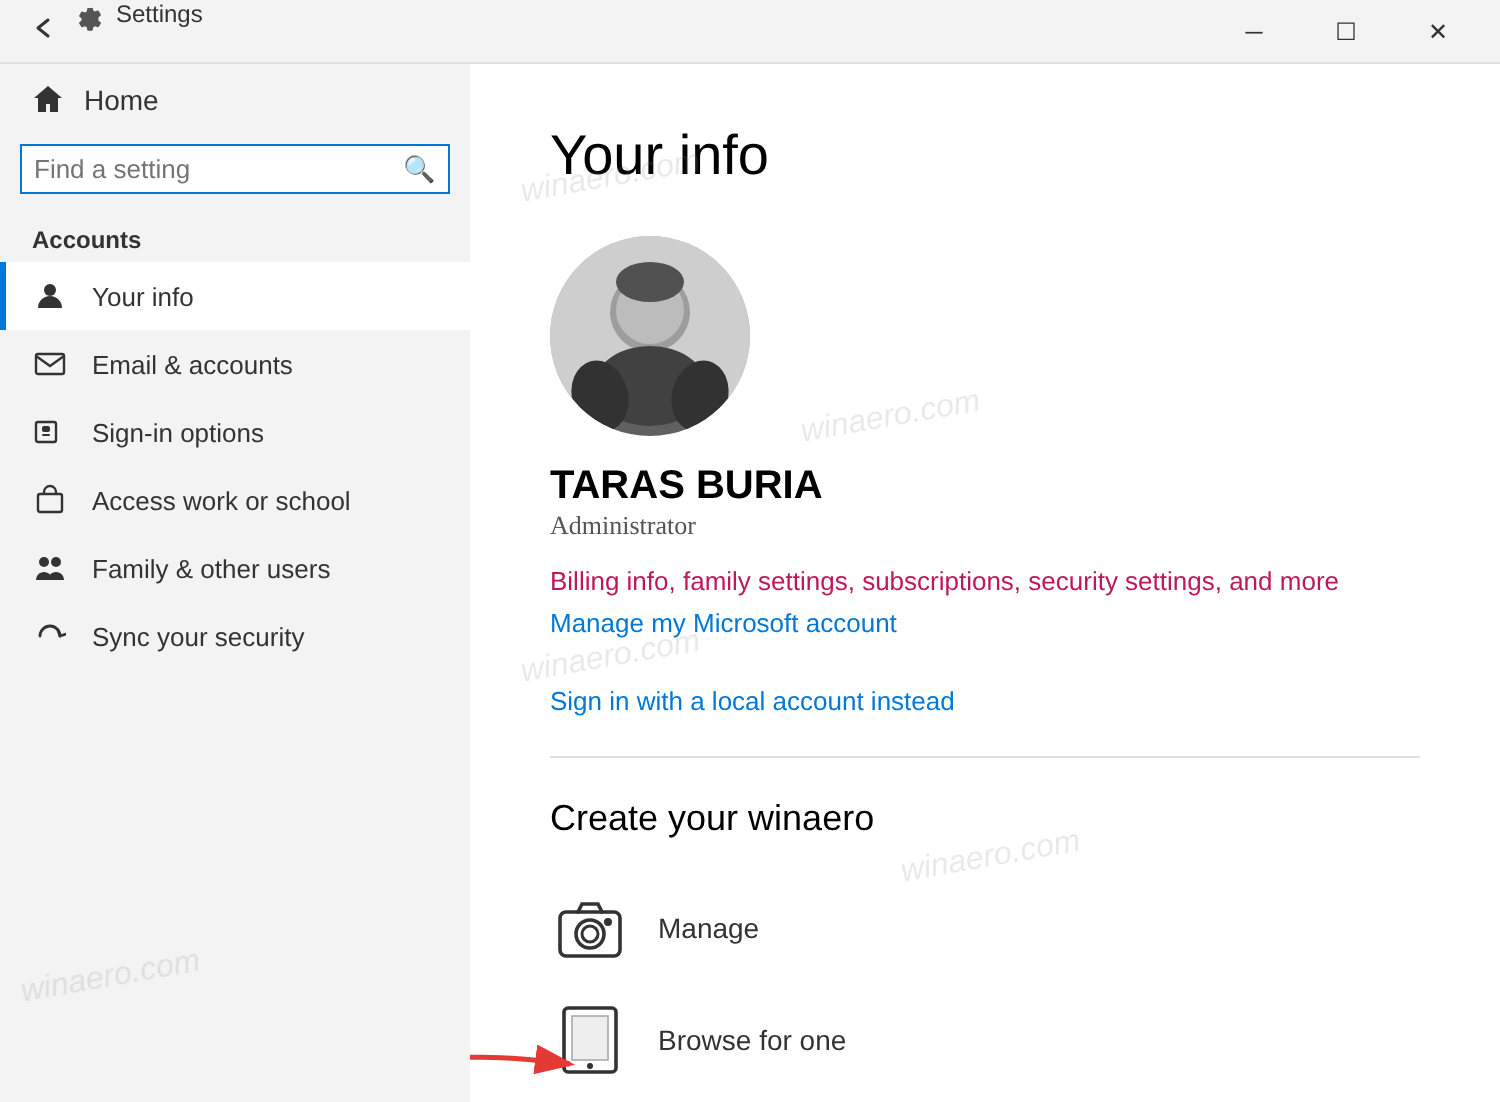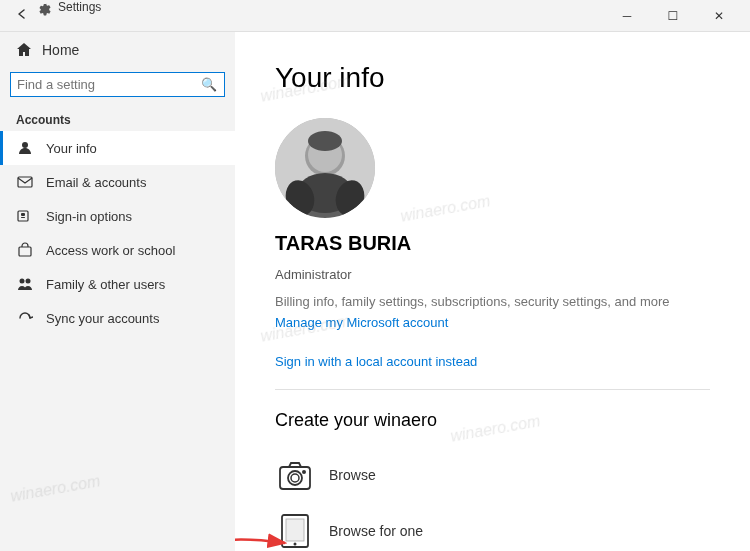--- a/index.html
+++ b/index.html
@@ -168,32 +168,33 @@
       background: #ccc;
       display: flex;
       align-items: center;
       justify-content: center;
     }
 
     .user-name {
       font-size: 20px;
       font-weight: 700;
       color: #000;
-      margin-bottom: 12px;
+      margin-bottom: 0;
     }
 
     .user-role {
       font-size: 13px;
       color: #555;
       margin-bottom: 12px;
+      font-family: Liberation Serif, serif;
     }
 
     .billing-text {
       font-size: 13px;
-      color: #737373;
+      color: #be185d;
       margin-bottom: 6px;
       max-width: 420px;
     }
 
     .link-primary {
       color: #0078d7;
       cursor: pointer;
       font-size: 13px;
       text-decoration: none;
       display: block;
@@ -341,21 +342,21 @@
       <span>Family &amp; other users</span>
     </div>
 
     <div class="sidebar-item">
       <div class="sidebar-item-icon">
         <svg width="16" height="16" viewBox="0 0 16 16" fill="none" stroke="#333" stroke-width="1.4">
           <path d="M13 8A5 5 0 103 8" stroke-linecap="round"></path>
           <polyline points="12,5 13,8 16,7" stroke-linecap="round" stroke-linejoin="round"></polyline>
         </svg>
       </div>
-      <span>Sync your accounts</span>
+      <span>Sync your security</span>
     </div>
 
   </div>
 
   <div class="main-content">
 
     <h1 class="page-title">Your info</h1>
 
     <div class="profile-section">
 
@@ -405,21 +406,21 @@
     <div class="picture-option">
       <div class="picture-option-icon">
         <svg width="36" height="36" viewBox="0 0 36 36" fill="none">
           <rect x="3" y="10" width="30" height="22" rx="3" stroke="#333" stroke-width="1.8"></rect>
           <circle cx="18" cy="21" r="7" stroke="#333" stroke-width="1.8"></circle>
           <circle cx="18" cy="21" r="4" stroke="#333" stroke-width="1.5"></circle>
           <path d="M12 10l2-4h8l2 4" stroke="#333" stroke-width="1.8" stroke-linecap="round"></path>
           <circle cx="27" cy="15" r="2" fill="#333"></circle>
         </svg>
       </div>
-      <span class="picture-option-label">Browse</span>
+      <span class="picture-option-label">Manage</span>
     </div>
 
     <div style="display:flex; align-items:center; gap:0; position:relative;">
 
       <div style="position:relative; display:flex; align-items:center;">
         <svg width="120" height="50" viewBox="0 0 120 50" style="position:absolute; left:-90px; top:-10px;">
           <defs>
             <marker id="arrowhead" markerWidth="8" markerHeight="6" refX="7" refY="3" orient="auto">
               <polygon points="0 0, 8 3, 0 6" fill="#e53935"></polygon>
             </marker>

